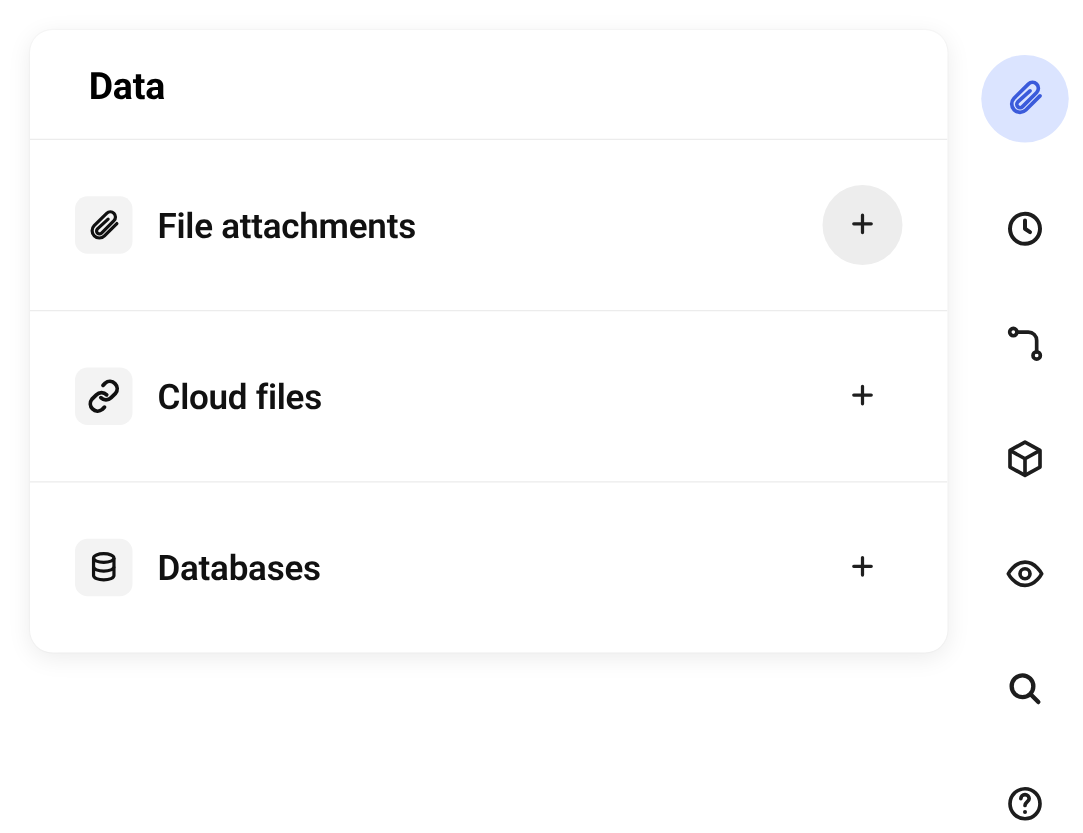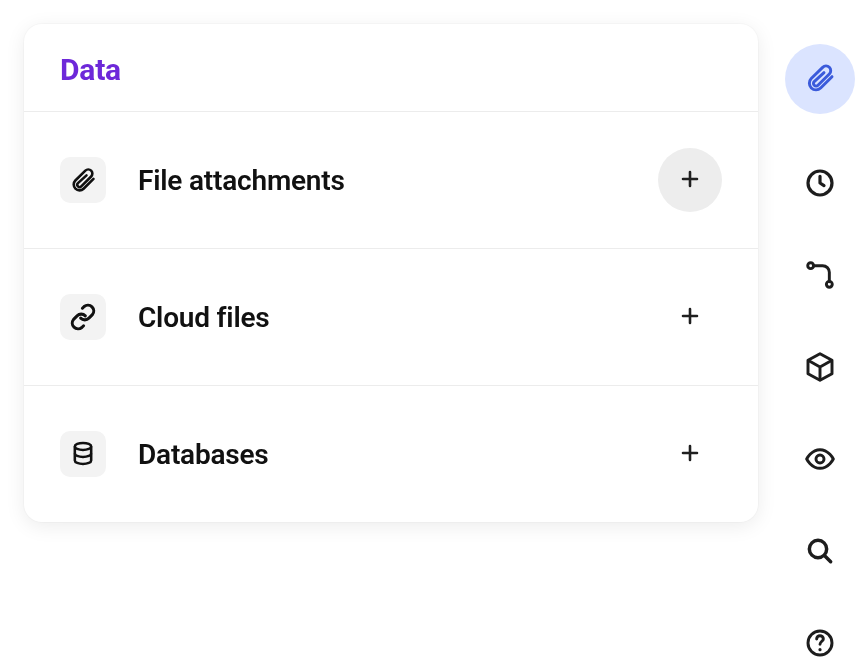--- a/index.html
+++ b/index.html
@@ -16,29 +16,30 @@
     box-shadow: 0 4px 20px rgba(0,0,0,0.08), 0 0 0 1px rgba(0,0,0,0.02);
     overflow: hidden;
   }
   .panel-header {
     padding: 28px 36px 24px 36px;
     border-bottom: 1px solid #ececec;
   }
   .panel-header h1 {
     font-size: 30px;
     font-weight: 700;
-    color: #6d28d9;
+    color: #000000;
     letter-spacing: -0.2px;
+    margin-left: 11px;
   }
   .row {
     display: flex;
     align-items: center;
     padding: 36px 36px;
     border-bottom: 1px solid #ececec;
-    gap: 32px;
+    gap: 20px;
   }
   .row:last-child { border-bottom: none; }
   .row-icon-box {
     width: 46px;
     height: 46px;
     border-radius: 10px;
     background: #f3f3f3;
     display: flex;
     align-items: center;
     justify-content: center;

